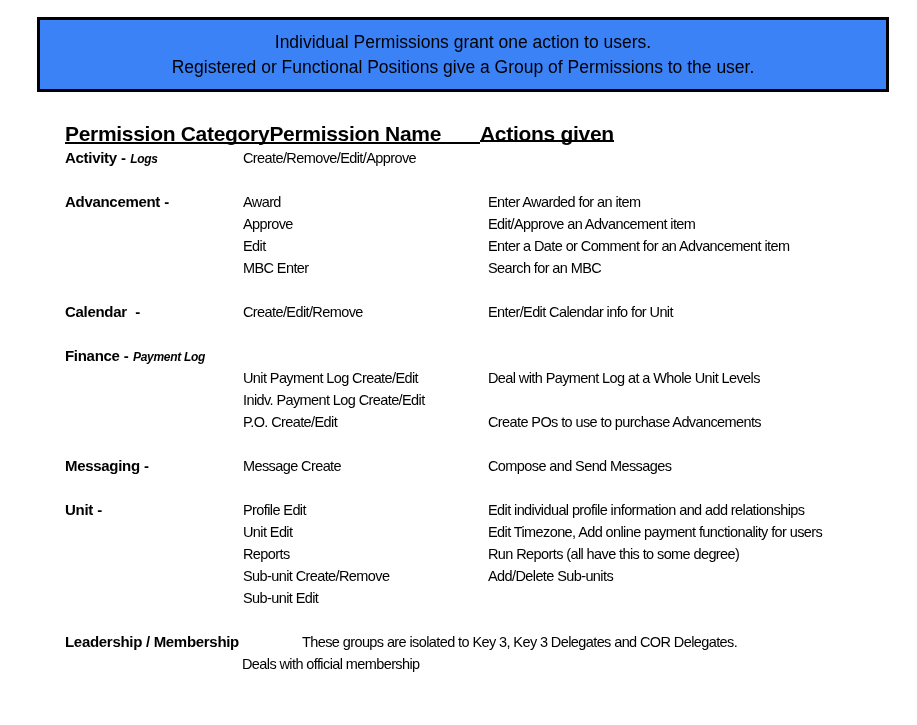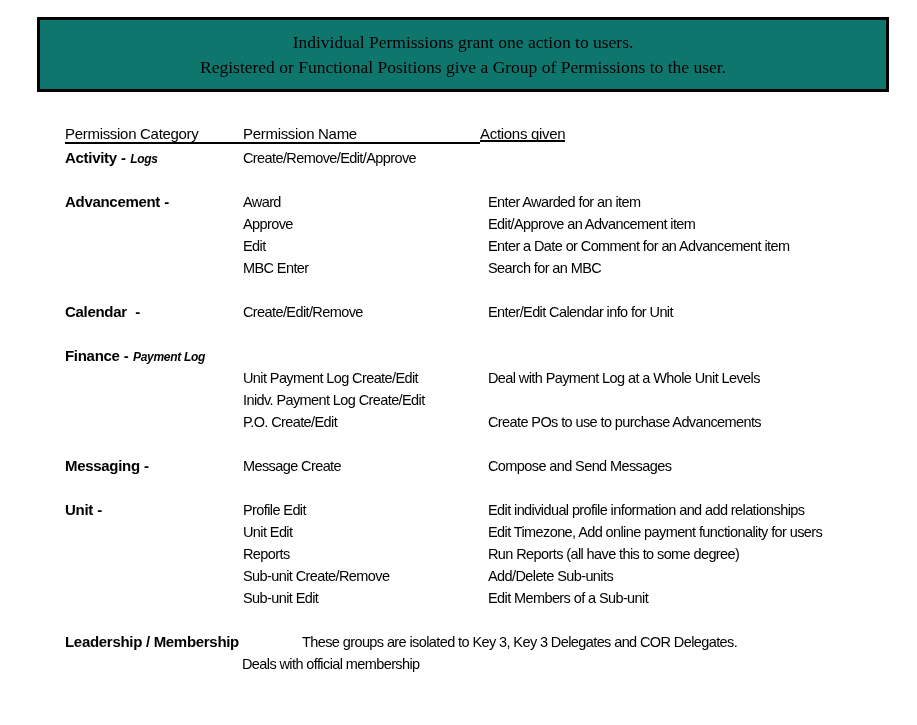--- a/index.html
+++ b/index.html
@@ -18,27 +18,26 @@
   }
 
   
   .banner {
     position: absolute;
     left: 37px;
     top: 17px;
     width: 852px;
     height: 75px;
     box-sizing: border-box;
-    background: #0f766e;
+    background: #3b82f6;
     border: 3px solid #000000;
     text-align: center;
     font-size: 17.5px;
     line-height: 25px;
     padding-top: 10px;
-    font-family: Liberation Serif, serif;
   }
 
   
   .content {
     position: absolute;
     left: 65px;
     top: 125px;
     width: 845px;
   }
   .row {
@@ -57,21 +56,21 @@
   .rulespan {
     display: flex;
     flex: 0 0 415px;
     border-bottom: 2px solid #000000;
     height: 17px;
   }
   .rulespan .c1 { flex: 0 0 178px; }
   .c2h { flex: 1 1 auto; }
   .hdr3 { margin-left: 0; flex: 1 1 auto; }
 
-  .h { font-weight: normal; font-size: 15px; letter-spacing: -0.3px; }
+  .h { font-weight: bold; font-size: 21px; letter-spacing: -0.3px; }
   .u { border-bottom: 2px solid #000000; display: inline-block; height: 15px; }
 
   
   .cat  { font-weight: bold; font-size: 15px; letter-spacing: -0.3px; }
   .sep  { font-weight: bold; font-size: 15px; white-space: pre; }
   .ital { font-weight: bold; font-style: italic; font-size: 12px; letter-spacing: -0.3px; }
   .t    { font-weight: normal; font-size: 14.5px; letter-spacing: -0.6px; }
 
   
   .fnote1 { flex: 1 1 auto; padding-left: 59px; }
@@ -199,21 +198,20 @@
       <div class="c3 t">Run Reports (all have this to some degree)</div>
     </div>
     <div class="row">
       <div class="c1"></div>
       <div class="c2 t">Sub-unit Create/Remove</div>
       <div class="c3 t">Add/Delete Sub-units</div>
     </div>
     <div class="row">
       <div class="c1"></div>
       <div class="c2 t">Sub-unit Edit</div>
-      <div class="c3 t">Edit Members of a Sub-unit</div>
     </div>
 
     <div class="gap"></div>
 
     <div class="row">
       <div class="c1">
         <span class="cat">Leadership / Membership</span>
       </div>
       <div class="fnote1 t">These groups are isolated to Key 3, Key 3 Delegates and COR Delegates.</div>
     </div>

